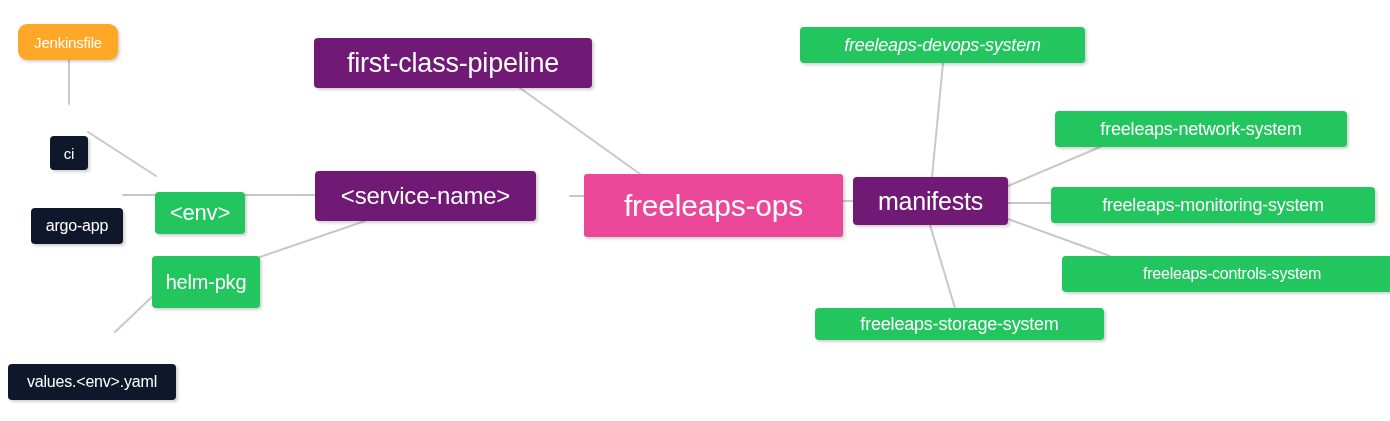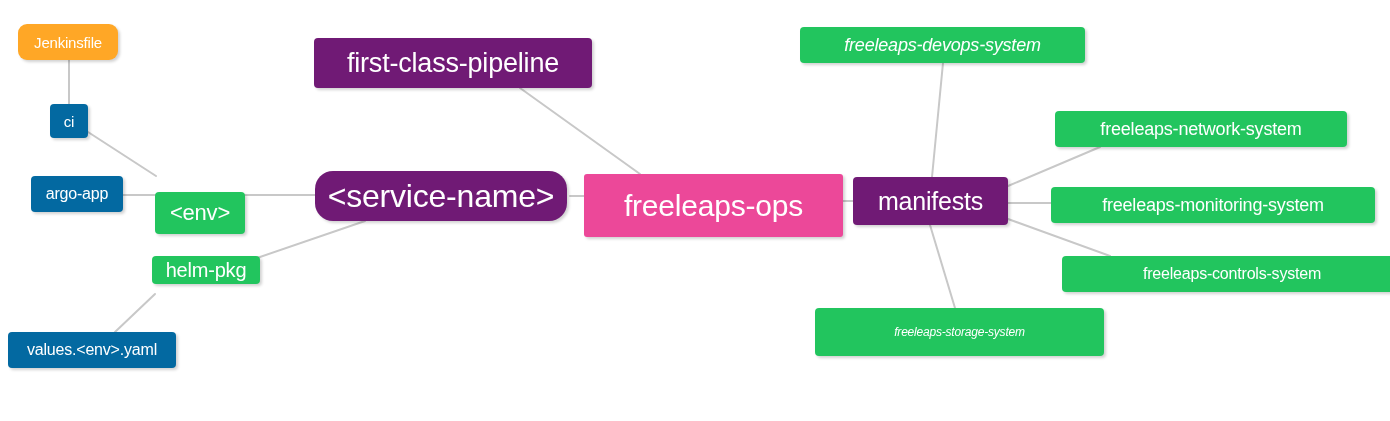--- a/index.html
+++ b/index.html
@@ -44,21 +44,21 @@
     line-height: 1;
     user-select: none;
   }
   .node.root {
     background: #ec4899;
     border-radius: 3px;
   }
   .node.blue   { background: #701a75; }
   .node.green  { background: #22c55e; }
   .node.orange { background: #ffa726; }
-  .node.red    { background: #0369a1; }
+  .node.red    { background: #0f172a; margin-top: 32px; }
 </style>
 </head>
 <body>
 
 <div id="canvas">
 
   <svg id="edge-layer" viewBox="0 0 1390 421" xmlns="http://www.w3.org/2000/svg">
       <line x1="69" y1="60" x2="69" y2="104" class="edge" stroke="#c8c8c8"></line>
       <line x1="88" y1="132" x2="156" y2="176" class="edge" stroke="#c8c8c8"></line>
       <line x1="123" y1="195" x2="155" y2="195" class="edge" stroke="#c8c8c8"></line>
@@ -73,26 +73,26 @@
       <line x1="1008" y1="203" x2="1051" y2="203" class="edge" stroke="#c8c8c8"></line>
       <line x1="1008" y1="219" x2="1110" y2="256" class="edge" stroke="#c8c8c8"></line>
       <line x1="930" y1="225" x2="955" y2="308" class="edge" stroke="#c8c8c8"></line>
     </svg>
 
   <div id="node-layer">
       <div class="node orange" style="left: 18px; top: 24px; width: 100px; height: 36px; font-size: 15px; border-radius: 9px;">Jenkinsfile</div>
       <div class="node red" style="left: 50px; top: 104px; width: 38px; height: 34px; font-size: 15px;">ci</div>
       <div class="node red" style="left: 31px; top: 176px; width: 92px; height: 36px; font-size: 16px;">argo-app</div>
       <div class="node green" style="left: 155px; top: 192px; width: 90px; height: 42px; font-size: 22px;">&lt;env&gt;</div>
-      <div class="node green" style="left: 152px; top: 256px; width: 108px; height: 28px; font-size: 20px;">helm-pkg</div>
+      <div class="node green" style="left: 152px; top: 256px; width: 108px; height: 52px; font-size: 20px;">helm-pkg</div>
       <div class="node red" style="left: 8px; top: 332px; width: 168px; height: 36px; font-size: 16px;">values.&lt;env&gt;.yaml</div>
-      <div class="node blue" style="left: 315px; top: 171px; width: 252px; height: 50px; font-size: 32px; border-radius: 18px;">&lt;service-name&gt;</div>
+      <div class="node blue" style="left: 315px; top: 171px; width: 221px; height: 50px; font-size: 24px;">&lt;service-name&gt;</div>
       <div class="node blue" style="left: 314px; top: 38px; width: 278px; height: 50px; font-size: 27px;">first-class-pipeline</div>
       <div class="node root" style="left: 584px; top: 174px; width: 259px; height: 63px; font-size: 30px;">freeleaps-ops</div>
       <div class="node blue" style="left: 853px; top: 177px; width: 155px; height: 48px; font-size: 25px;">manifests</div>
       <div class="node green" style="left: 800px; top: 27px; width: 285px; height: 36px; font-size: 18px; font-style: italic;">freeleaps-devops-system</div>
       <div class="node green" style="left: 1055px; top: 111px; width: 292px; height: 36px; font-size: 18px;">freeleaps-network-system</div>
       <div class="node green" style="left: 1051px; top: 187px; width: 324px; height: 36px; font-size: 18px;">freeleaps-monitoring-system</div>
       <div class="node green" style="left: 1062px; top: 256px; width: 340px; height: 36px; font-size: 16px;">freeleaps-controls-system</div>
-      <div class="node green" style="left: 815px; top: 308px; width: 289px; height: 48px; font-size: 12px; font-style: italic;">freeleaps-storage-system</div>
+      <div class="node green" style="left: 815px; top: 308px; width: 289px; height: 32px; font-size: 18px;">freeleaps-storage-system</div>
     </div>
 
 </div>
 
 </body></html>

